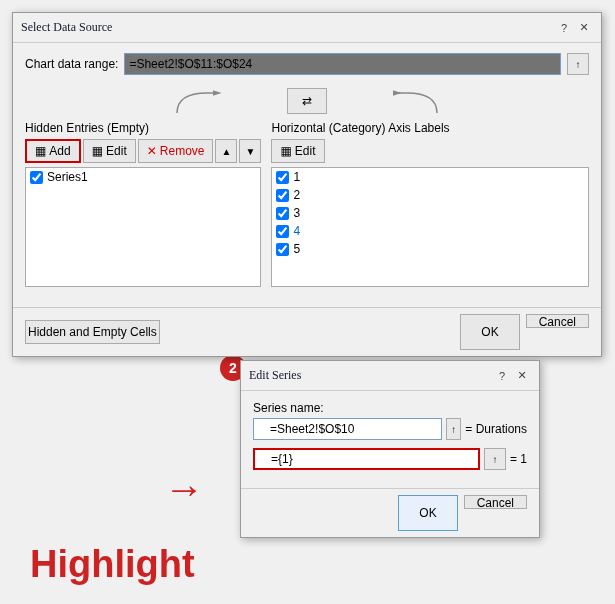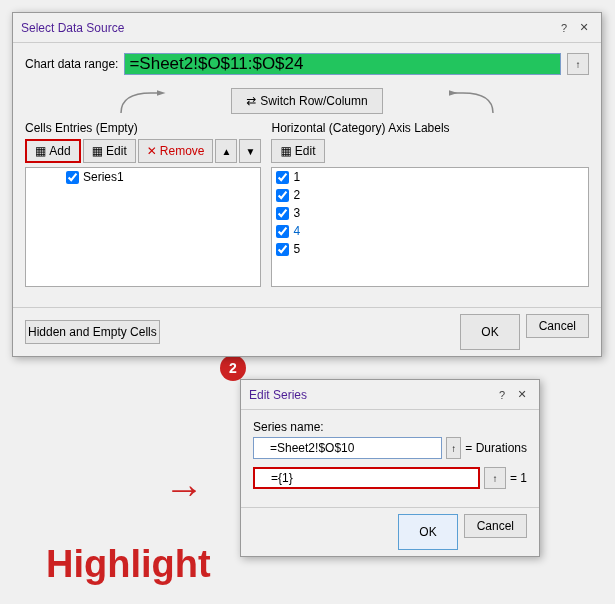--- a/index.html
+++ b/index.html
@@ -30,21 +30,22 @@
       padding: 6px 8px;
       display: flex;
       justify-content: space-between;
       align-items: center;
       height: 30px;
     }
 
     .dialog-title {
       font-size: 12px;
       font-weight: normal;
-      color: #4c1d95;
+      color: #0f172a;
+      font-family: Liberation Serif, serif;
     }
 
     .titlebar-icons {
       display: flex;
       gap: 2px;
       align-items: center;
     }
 
     .titlebar-icon-btn {
       width: 18px;
@@ -75,22 +76,22 @@
     .form-label {
       font-size: 12px;
       white-space: nowrap;
     }
 
     .form-input {
       flex: 1;
       height: 22px;
       border: 1px solid #7a9cc9;
       padding: 2px 4px;
-      font-size: 17px;
-      background: #22c55e;
+      font-size: 12px;
+      background: #737373;
     }
 
     .upload-btn {
       width: 22px;
       height: 22px;
       border: 1px solid #aaa;
       background: #e8e8e8;
       cursor: pointer;
       display: flex;
       align-items: center;
@@ -167,21 +168,20 @@
       display: flex;
       align-items: center;
       justify-content: center;
     }
 
     .list-box {
       border: 1px solid #aaa;
       background: white;
       height: 120px;
       overflow-y: auto;
-      padding-left: 36px;
     }
 
     .list-item {
       display: flex;
       align-items: center;
       padding: 2px 4px;
       gap: 4px;
       cursor: pointer;
       font-size: 12px;
     }
@@ -233,21 +233,21 @@
     .ok-btn {
       height: 36px;
       padding: 0 20px;
       border: 1px solid #aaa;
       background: #e8e8e8;
       cursor: pointer;
       font-size: 12px;
     }
 
     .cancel-btn {
-      height: 24px;
+      height: 14px;
       padding: 0 12px;
       border: 1px solid #aaa;
       background: #e8e8e8;
       cursor: pointer;
       font-size: 12px;
     }
 
     
     .badge {
       width: 26px;
@@ -275,30 +275,30 @@
       left: 164px;
       color: #cc2222;
       font-size: 40px;
       line-height: 1;
     }
 
     
     .highlight-text {
       position: absolute;
       bottom: 18px;
-      left: 46px;
+      left: 30px;
       font-size: 38px;
       font-weight: bold;
       color: #cc2222;
     }
 
     
     .edit-dialog {
       position: absolute;
-      top: 379px;
+      top: 360px;
       left: 240px;
       width: 300px;
       background: #f0f0f0;
       border: 1px solid #999;
       box-shadow: 2px 2px 8px rgba(0,0,0,0.3);
     }
 
     .edit-dialog-body {
       padding: 10px 12px;
     }
@@ -414,37 +414,36 @@
       <svg width="120" height="32" viewBox="0 0 120 32">
         <path d="M10,28 Q10,8 40,8 L50,8" fill="none" stroke="#888" stroke-width="1.5" marker-end="url(#arrowhead)"></path>
         <defs>
             <marker id="arrowhead" markerWidth="6" markerHeight="4" refX="3" refY="2" orient="auto">
               <polygon points="0 0, 6 2, 0 4" fill="#888"></polygon>
             </marker>
           </defs>
       </svg>
       <button class="switch-btn">
         <span>⇄</span>
-        <span>Switch Row/Column</span>
       </button>
       <svg width="120" height="32" viewBox="0 0 120 32">
         <path d="M110,28 Q110,8 80,8 L70,8" fill="none" stroke="#888" stroke-width="1.5" marker-end="url(#arrowhead2)"></path>
         <defs>
             <marker id="arrowhead2" markerWidth="6" markerHeight="4" refX="3" refY="2" orient="auto">
               <polygon points="6 0, 0 2, 6 4" fill="#888"></polygon>
             </marker>
           </defs>
       </svg>
     </div>
 
     <div class="panels-row">
 
       <div class="left-panel">
         <div class="panel-header">
-          <span>Cells E</span><span>ntries </span><span>(Empty)</span>
+          <span>Hidden E</span><span>ntries </span><span>(Empty)</span>
         </div>
         <div class="panel-toolbar">
           <button class="panel-btn highlighted">
             <span>▦</span>
             <span>Add</span>
           </button>
           <button class="panel-btn">
             <span>▦</span>
             <span>Edit</span>
           </button>

